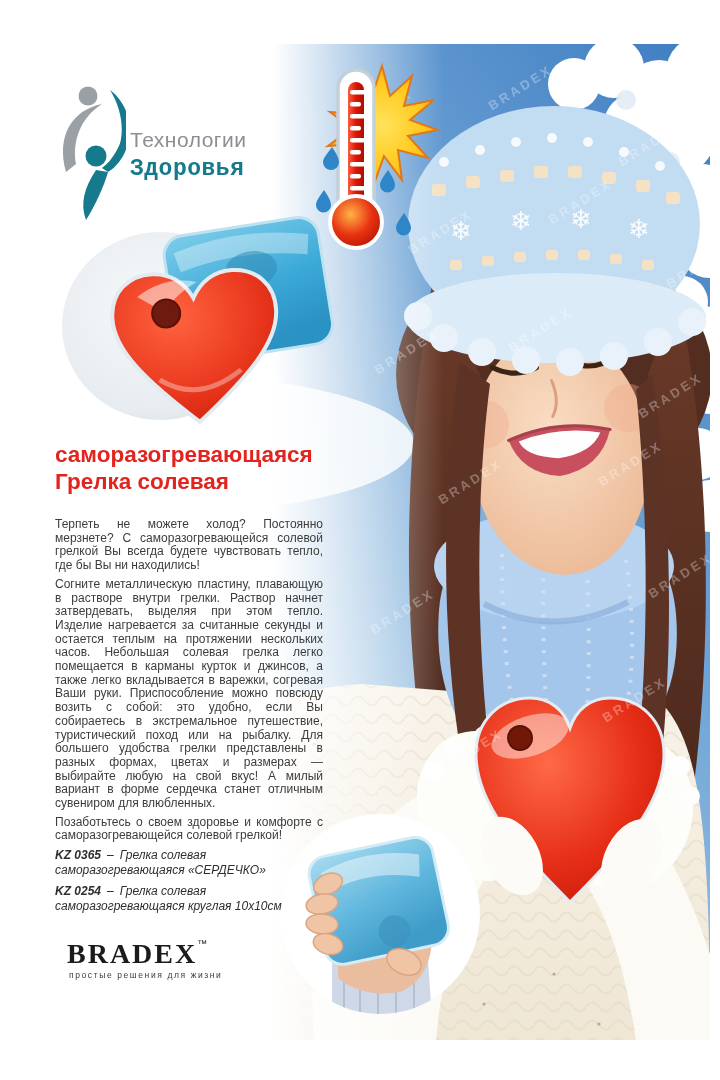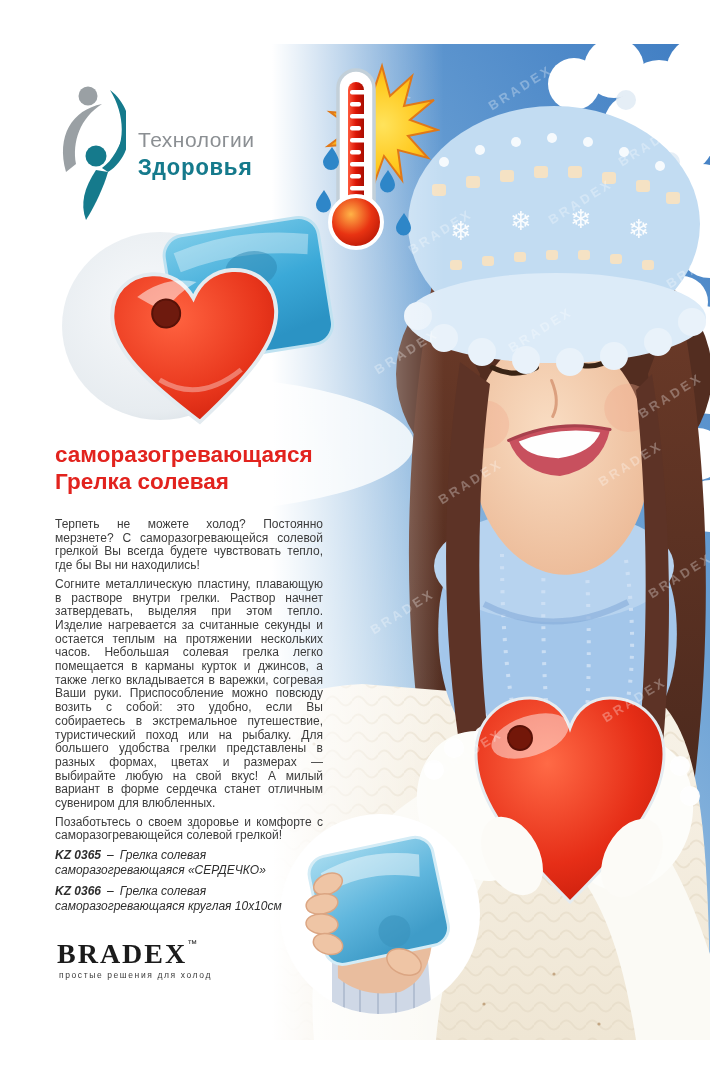--- a/index.html
+++ b/index.html
@@ -17,37 +17,37 @@
   .wm:nth-child(7){left:356px;top:300px;} .wm:nth-child(8){left:490px;top:278px;}
   .wm:nth-child(9){left:620px;top:344px;} .wm:nth-child(10){left:420px;top:430px;}
   .wm:nth-child(11){left:580px;top:412px;} .wm:nth-child(12){left:352px;top:560px;}
   .wm:nth-child(13){left:630px;top:524px;} .wm:nth-child(14){left:420px;top:700px;}
   .wm:nth-child(15){left:584px;top:648px;}
   .wm.dark{color:rgba(110,122,134,.16);}
   .wm.dark.d1{left:60px;top:252px;} .wm.dark.d2{left:150px;top:330px;}
 
   .logo{position:absolute;left:52px;top:84px;z-index:4;display:flex;align-items:flex-start;}
   .logo-mark{width:74px;height:138px;}
-  .logo-text{margin-left:12px;margin-top:44px;line-height:1.1;}
+  .logo-text{margin-left:4px;margin-top:44px;line-height:1.1;}
   .logo-l1{font-size:21px;color:#8b8f93;letter-spacing:.5px;}
   .logo-l2{font-size:23px;color:#157a8c;font-weight:bold;letter-spacing:.5px;margin-top:6px;font-family:Liberation Mono, monospace;}
 
   .thermo{position:absolute;left:300px;top:58px;width:140px;height:195px;z-index:4;}
   .product-shot{position:absolute;left:48px;top:208px;width:302px;height:232px;z-index:3;}
   .inset{position:absolute;left:276px;top:810px;width:208px;height:208px;z-index:3;}
 
   .content{position:absolute;left:55px;top:441px;width:268px;z-index:5;}
   .title{color:#e2231e;font-weight:bold;font-size:22.5px;line-height:27px;letter-spacing:0;}
   .body-copy{margin-top:23px;color:#3c3c3c;font-size:12px;line-height:13.7px;text-align:justify;}
   .body-copy p{margin:0 0 5px 0;}
   .products{margin-top:0;color:#2e2e2e;font-size:12px;line-height:15px;font-style:italic;}
   .product{margin-bottom:6px;}
   .pcode{font-weight:bold;}
   .psep{padding:0 6px;}
-  .bradex{margin-top:24px;margin-left:2px;color:#1b1b1b;}
+  .bradex{margin-top:24px;margin-left:12px;color:#1b1b1b;}
   .bradex-name{font-family:"Liberation Serif",serif;font-weight:bold;font-size:28px;letter-spacing:2px;}
   .bradex-tm{font-size:10px;vertical-align:top;font-family:"Liberation Sans",sans-serif;}
   .tagline{font-size:8.5px;letter-spacing:1.6px;color:#3a3a3a;margin-top:0px;margin-left:2px;}
 </style>
 </head>
 <body>
 
 <div class="page">
 
   <svg class="photo" viewBox="0 0 696 996">
@@ -417,22 +417,22 @@
     <div class="body-copy">
       <p>Терпеть не можете холод? Постоянно мерзнете? С саморазогревающейся солевой грелкой Вы всегда будете чувствовать тепло, где бы Вы ни находились!</p>
       <p>Согните металлическую пластину, плавающую в растворе внутри грелки. Раствор начнет затвердевать, выделяя при этом тепло. Изделие нагревается за считанные секунды и остается теплым на протяжении нескольких часов. Небольшая солевая грелка легко помещается в карманы курток и джинсов, а также легко вкладывается в варежки, согревая Ваши руки. Приспособление можно повсюду возить с собой: это удобно, если Вы собираетесь в экстремальное путешествие, туристический поход или на рыбалку. Для большего удобства грелки представлены в разных формах, цветах и размерах — выбирайте любую на свой вкус! А милый вариант в форме сердечка станет отличным сувениром для влюбленных.</p>
       <p>Позаботьтесь о своем здоровье и комфорте с саморазогревающейся солевой грелкой!</p>
     </div>
     <div class="products">
       <div class="product">
         <span class="pcode">KZ 0365</span><span class="psep">–</span><span class="pdesc">Грелка солевая саморазогревающаяся «СЕРДЕЧКО»</span>
       </div>
       <div class="product">
-        <span class="pcode">KZ 0366</span><span class="psep">–</span><span class="pdesc">Грелка солевая саморазогревающаяся круглая 10х10см</span>
+        <span class="pcode">KZ 0254</span><span class="psep">–</span><span class="pdesc">Грелка солевая саморазогревающаяся круглая 10х10см</span>
       </div>
     </div>
     <div class="bradex">
       <span class="bradex-name">BRADEX</span><sup class="bradex-tm">™</sup>
-      <div class="tagline">простые решения для холод</div>
+      <div class="tagline">простые решения для жизни</div>
     </div>
   </div>
 
 </div>
 
 </body></html>

